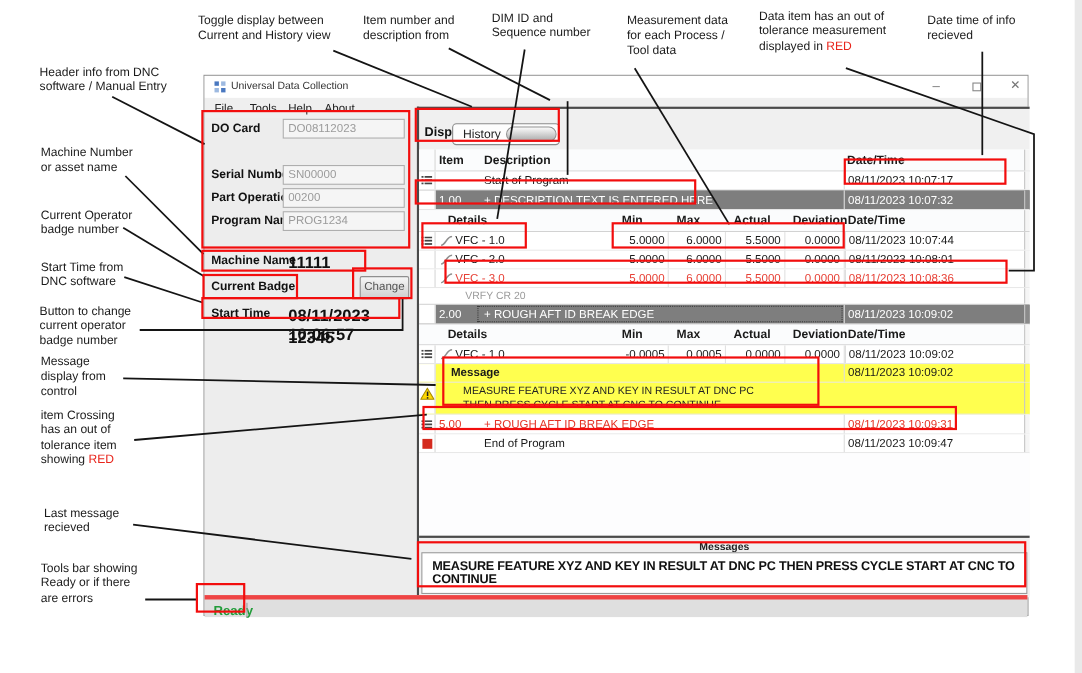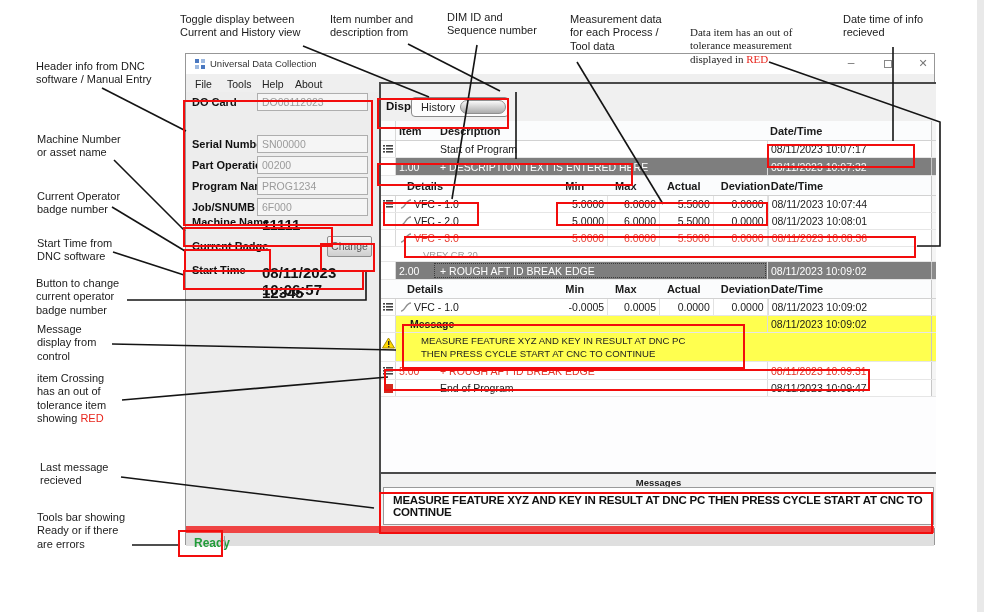--- a/index.html
+++ b/index.html
@@ -13,21 +13,21 @@
   .red-t { color:#e8251c; }
 
   
   #lines { position:absolute; left:0; top:0; z-index:6; pointer-events:none; }
   .rbox { position:absolute; border:2px solid #f20d0d; z-index:7; pointer-events:none; }
 
   
   .page-strip { position:absolute; left:977px; top:0; width:7px; height:612px; background:#e9e9e9; z-index:1; }
 
   
-  .win { position:absolute; left:185px; top:53px; width:750px; height:492px;
+  .win { position:absolute; left:185px; top:68px; width:750px; height:492px;
          background:#ededed; border:1px solid #979797; z-index:2; font-family:"Liberation Sans",sans-serif; }
   .titlebar { position:absolute; left:0; top:0; width:100%; height:20px; background:#ffffff; }
   .app-ic { position:absolute; left:8px; top:4px; }
   .title-txt { position:absolute; left:24px; top:4px; font-size:9.5px; color:#333; }
   .winbtn { position:absolute; top:0; width:30px; height:20px; text-align:center; color:#777;
             font-size:12px; line-height:19px; }
   .maxbox { display:inline-block; width:8px; height:8px; border:1px solid #888; margin-top:6px; }
   .menubar { position:absolute; left:0; top:20px; width:100%; height:18px; background:#efefef; }
   .menu-item { position:absolute; top:2px; font-size:10.5px; color:#222; padding:2px 4px; }
 
@@ -83,21 +83,21 @@
   .filler { height:75px; background:#fdfdfe; border-bottom:none; }
   .msgsec { position:absolute; left:0; top:388px; width:555px; height:56px; background:#f0f0f0;
             border-top:2px solid #4a4a4a; }
   .msgsec-label { text-align:center; font-size:9.5px; font-weight:600; color:#222; margin-top:3px; }
   .msgbox { position:absolute; left:2px; top:13px; width:551px; height:38px; background:#fff;
             border:1px solid #9a9a9a; font-size:11.5px; font-weight:bold; letter-spacing:-0.2px;
             color:#111; padding:6px 0 0 9px; }
 
   
   .statusbar { position:absolute; left:0; top:472px; width:100%; height:20px; background:#dfdfdf;
-               border-top:7px solid #ef4444; }
+               border-top:4px solid #ef4444; }
   .ready { position:absolute; left:8px; top:3px; font-size:12px; font-weight:bold; color:#229c3a; }
   .status-sep { position:absolute; left:38px; top:3px; width:1px; height:13px; background:#9f9f9f; }
 </style>
 </head>
 <body>
 
 <div id="stage">
 
   <div class="page-strip"></div>
 
@@ -133,24 +133,20 @@
         <input class="finput" readonly="" value="SN00000" style="">
       </div>
       <div class="frow" style="top:64px;">
         <span class="flabel">Part Operation</span>
         <input class="finput" readonly="" value="00200" style="">
       </div>
       <div class="frow" style="top:85px;">
         <span class="flabel">Program Name</span>
         <input class="finput" readonly="" value="PROG1234" style="">
       </div>
-      <div class="frow" style="top:106px;">
-        <span class="flabel">Job/SNUMB</span>
-        <input class="finput" readonly="" value="6F000" style="">
-      </div>
 
       <div class="frow" style="top:121px;">
         <span class="flabel">Machine Name</span>
         <span class="pval" style="left:76px;">11111</span>
       </div>
       <div class="frow" style="top:145px;">
         <span class="flabel">Current Badge</span>
         <span class="pval" style="left:76px;margin-top:44px;">12345</span>
       </div>
       <div class="chgbtn">Change</div>
@@ -402,21 +398,21 @@
   </div>
   <div class="ann" style="left:570px; top:13px;">
     <div>Measurement data</div>
       <div>for each Process /</div>
       <div>Tool data</div>
   </div>
   <div class="ann" style="left:447px; top:11px;">
     <div>DIM ID and</div>
       <div>Sequence number</div>
   </div>
-  <div class="ann" style="left:690px; top:26px;font-family:Liberation Serif, serif;">
+  <div class="ann" style="left:690px; top:9px;">
     <div>Data item has an out of</div>
     <div>tolerance measurement</div>
     <div><span>displayed in </span><span class="red-t">RED</span></div>
   </div>
   <div class="ann" style="left:843px; top:13px;">
     <div>Date time of info</div>
       <div>recieved</div>
   </div>
   <div class="ann" style="left:36px; top:60px;">
     <div>Header info from DNC</div>

